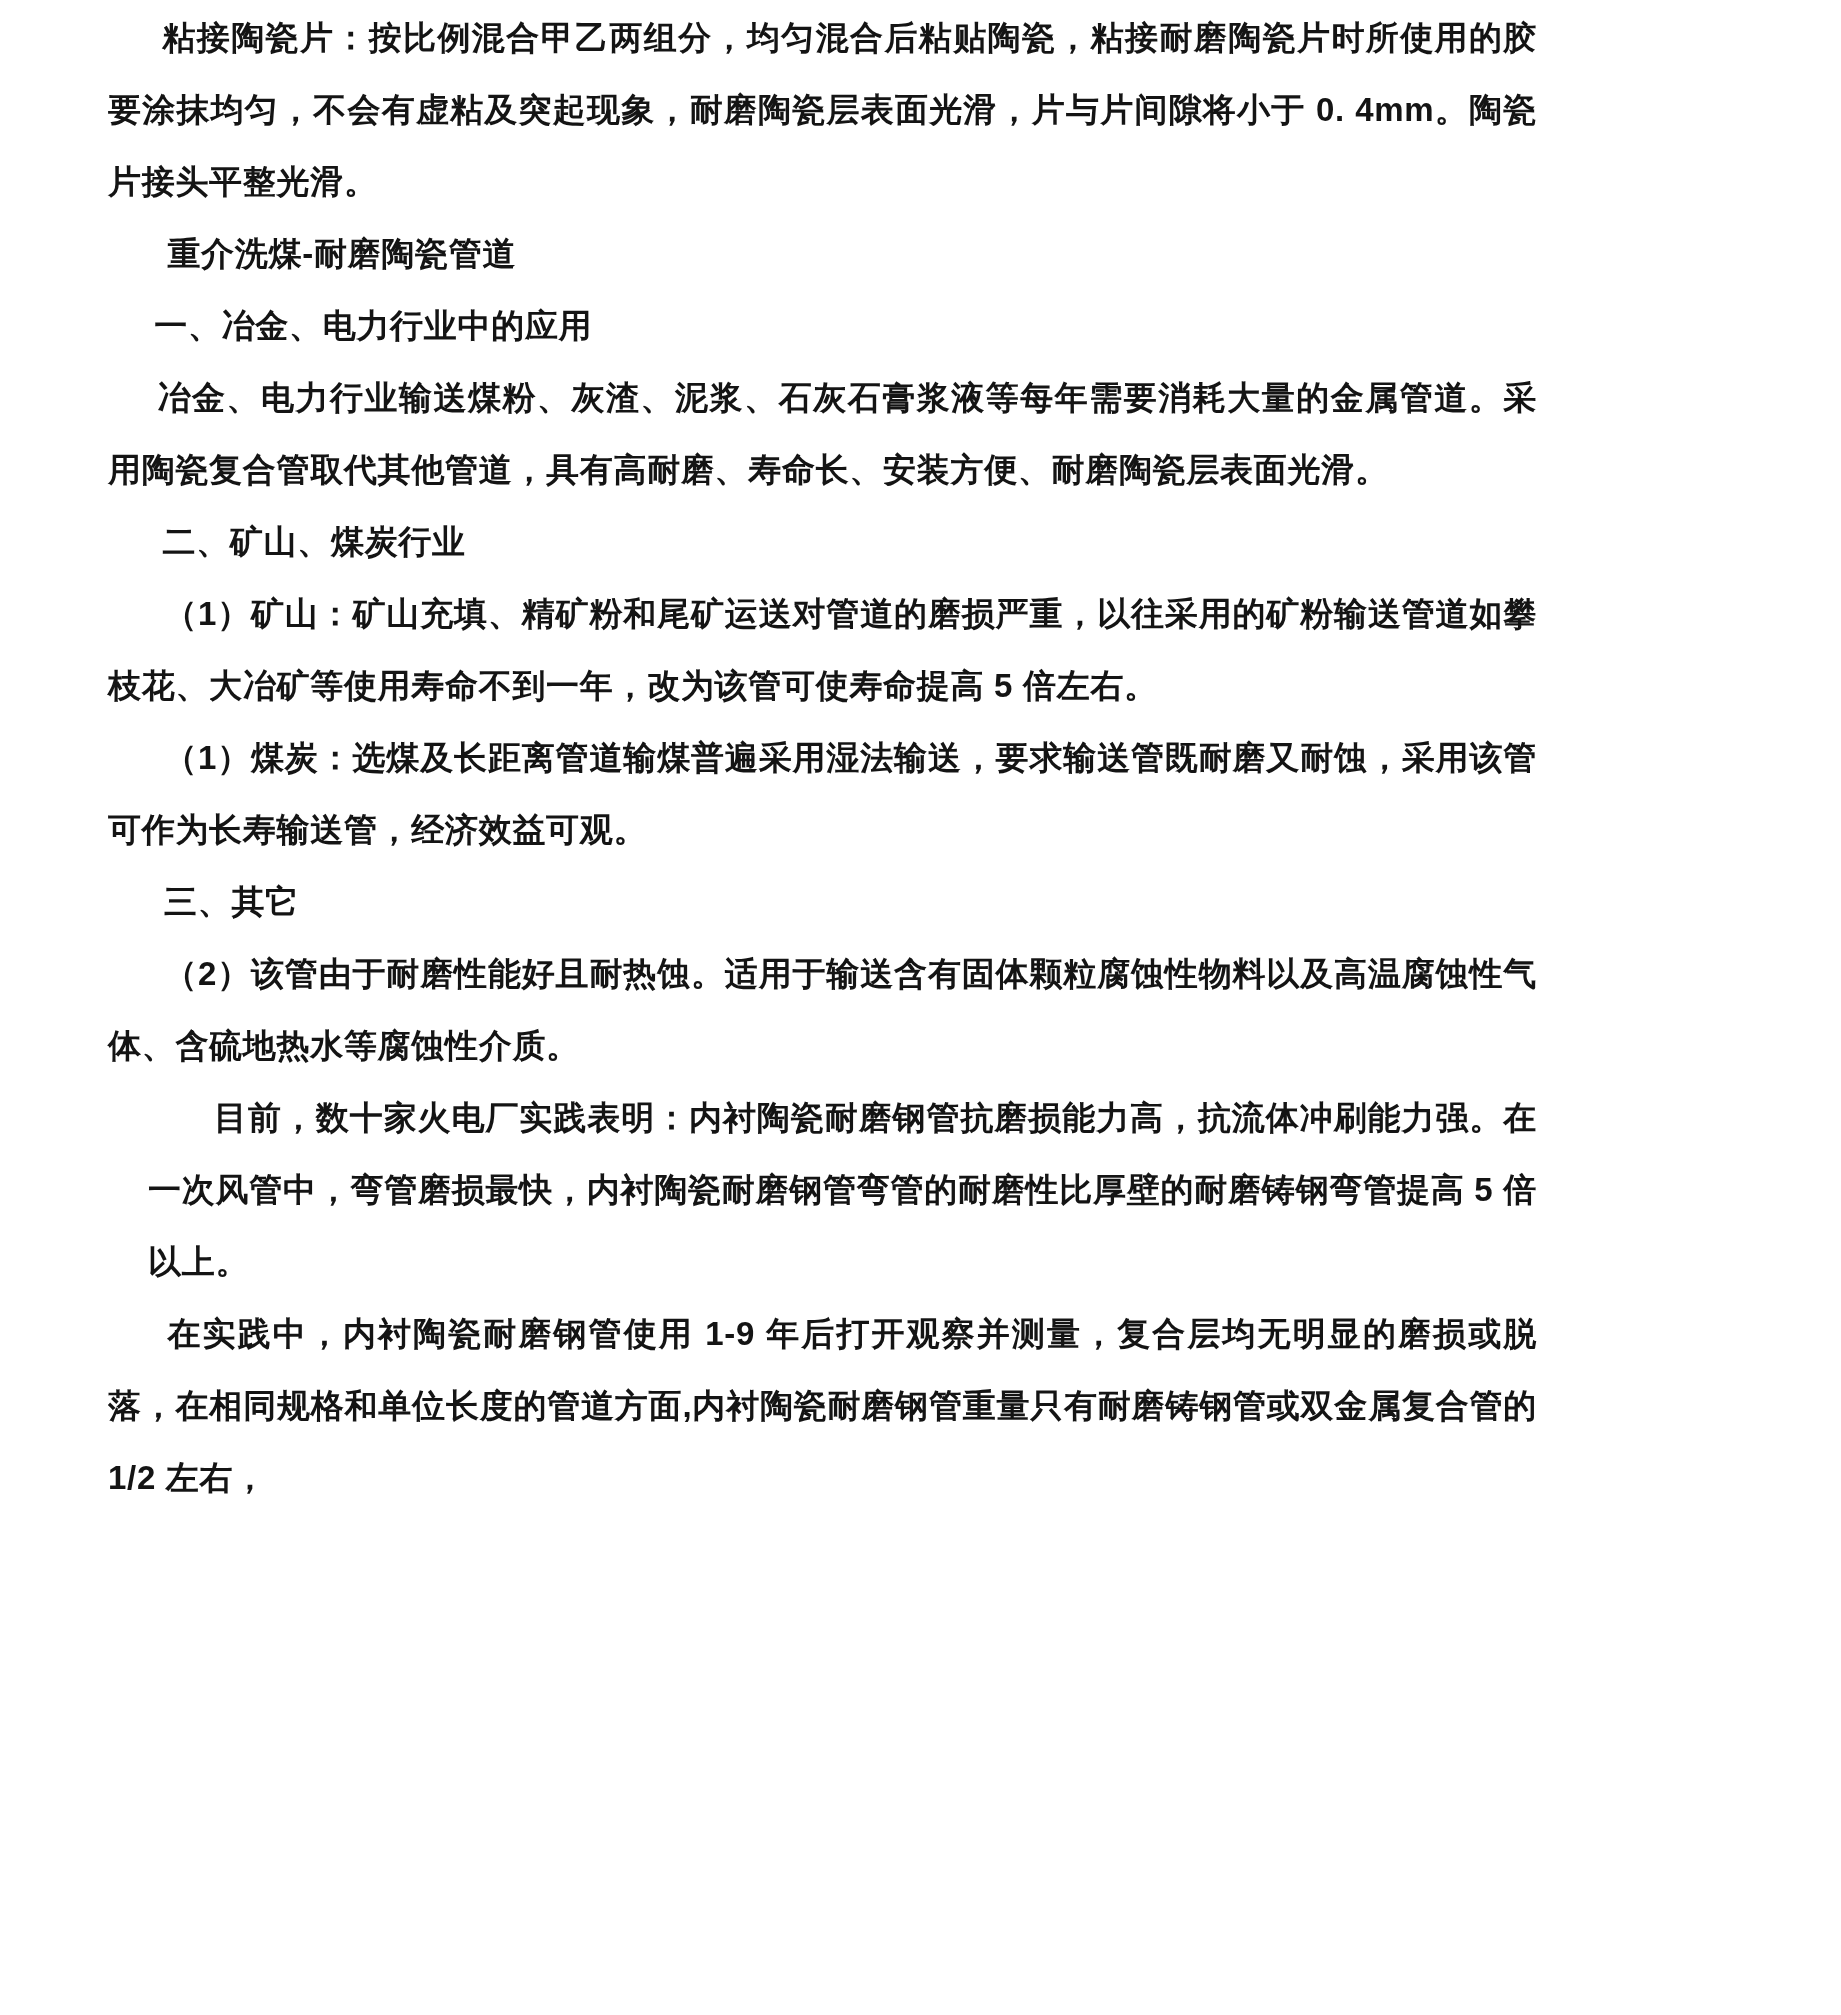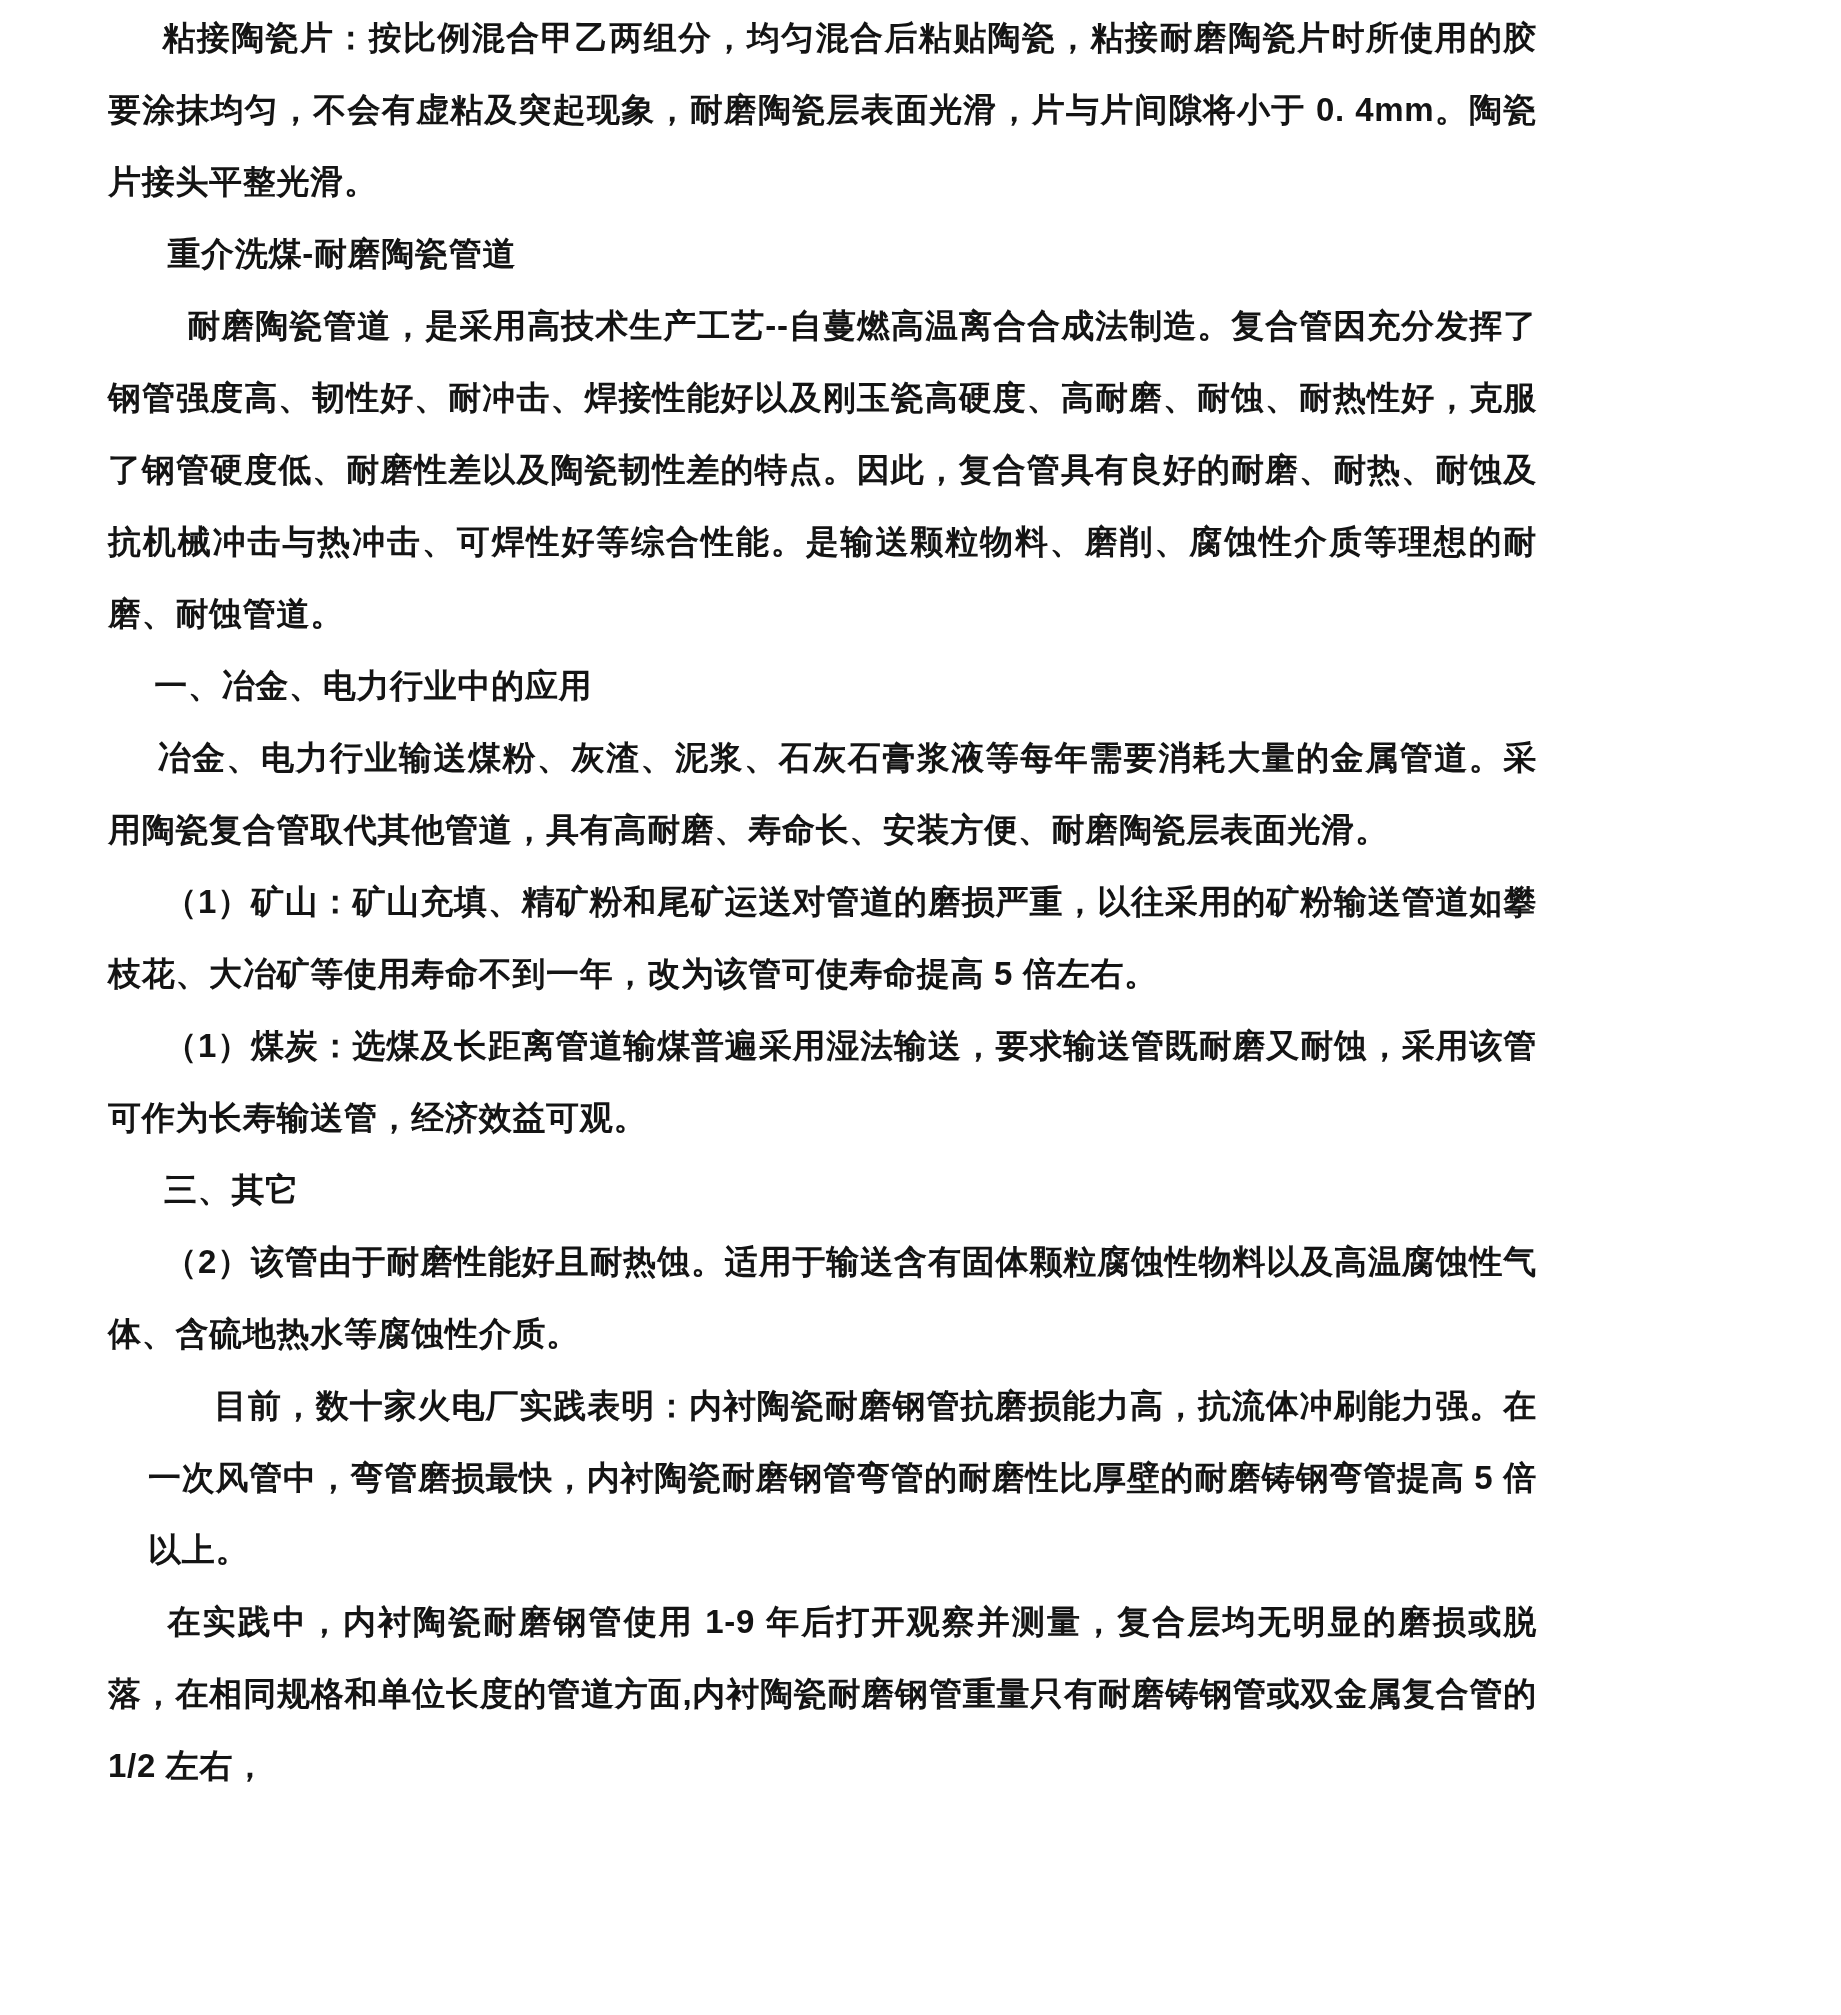--- a/index.html
+++ b/index.html
@@ -36,23 +36,23 @@
   .i-19  { text-indent: 1.90em; }
   .i-20  { text-indent: 2.00em; margin-left: 40px; }
   .i-24  { text-indent: 2.40em; }
 </style>
 </head>
 <body>
 
 <div class="page">
   <p class="para i-165">粘接陶瓷片：按比例混合甲乙两组分，均匀混合后粘贴陶瓷，粘接耐磨陶瓷片时所使用的胶要涂抹均匀，不会有虚粘及突起现象，耐磨陶瓷层表面光滑，片与片间隙将小于 0. 4mm。陶瓷片接头平整光滑。</p>
   <p class="para i-18">重介洗煤-耐磨陶瓷管道</p>
-  <p class="para i-24">耐磨陶瓷管道，是采用高技术生产工艺--自蔓燃高温离合合成法制造。复合管因充分发挥了钢管强度高、韧性好、耐冲击、焊接性能好以及刚玉瓷高硬度、高耐磨、耐蚀、耐热性好，克服了钢管硬度低、耐磨性差以及陶瓷韧性差的特点。因此，复合管具有良好的耐磨、耐热、耐蚀及抗机械冲击与热冲击、可焊性好等综合性能。是输送颗粒物料、磨削、腐蚀性介质等理想的耐磨、耐蚀管道。</p>
   <p class="para i-14">一、冶金、电力行业中的应用</p>
   <p class="para i-15">冶金、电力行业输送煤粉、灰渣、泥浆、石灰石膏浆液等每年需要消耗大量的金属管道。采用陶瓷复合管取代其他管道，具有高耐磨、寿命长、安装方便、耐磨陶瓷层表面光滑。</p>
+  <p class="para i-165">二、矿山、煤炭行业</p>
   <p class="para i-17">（1）矿山：矿山充填、精矿粉和尾矿运送对管道的磨损严重，以往采用的矿粉输送管道如攀枝花、大冶矿等使用寿命不到一年，改为该管可使寿命提高 5 倍左右。</p>
   <p class="para i-17">（1）煤炭：选煤及长距离管道输煤普遍采用湿法输送，要求输送管既耐磨又耐蚀，采用该管可作为长寿输送管，经济效益可观。</p>
   <p class="para i-17">三、其它</p>
   <p class="para i-17">（2）该管由于耐磨性能好且耐热蚀。适用于输送含有固体颗粒腐蚀性物料以及高温腐蚀性气体、含硫地热水等腐蚀性介质。</p>
   <p class="para i-20">目前，数十家火电厂实践表明：内衬陶瓷耐磨钢管抗磨损能力高，抗流体冲刷能力强。在一次风管中，弯管磨损最快，内衬陶瓷耐磨钢管弯管的耐磨性比厚壁的耐磨铸钢弯管提高 5 倍以上。</p>
   <p class="para i-18">在实践中，内衬陶瓷耐磨钢管使用 1-9 年后打开观察并测量，复合层均无明显的磨损或脱落，在相同规格和单位长度的管道方面,内衬陶瓷耐磨钢管重量只有耐磨铸钢管或双金属复合管的 1/2 左右，</p>
 </div>
 
 
 </body></html>

